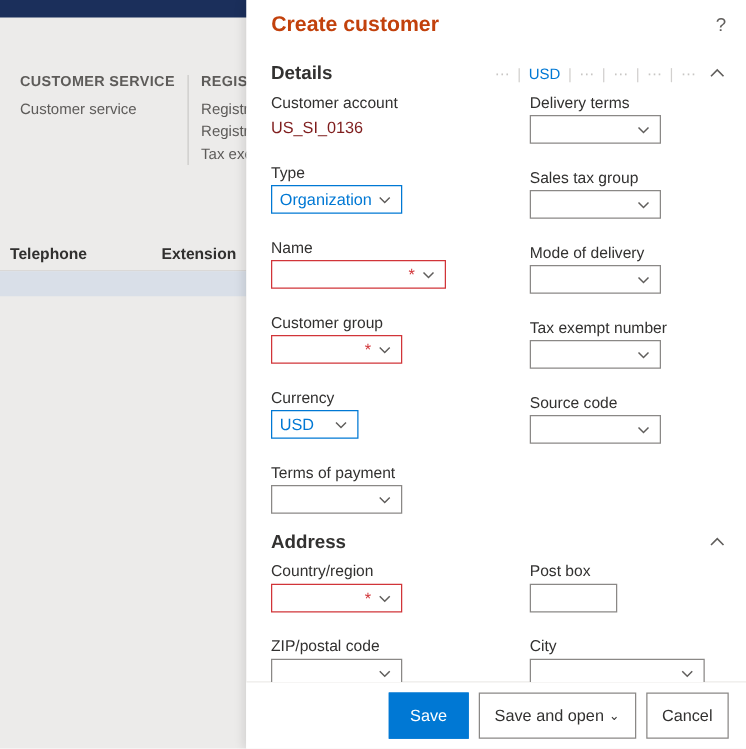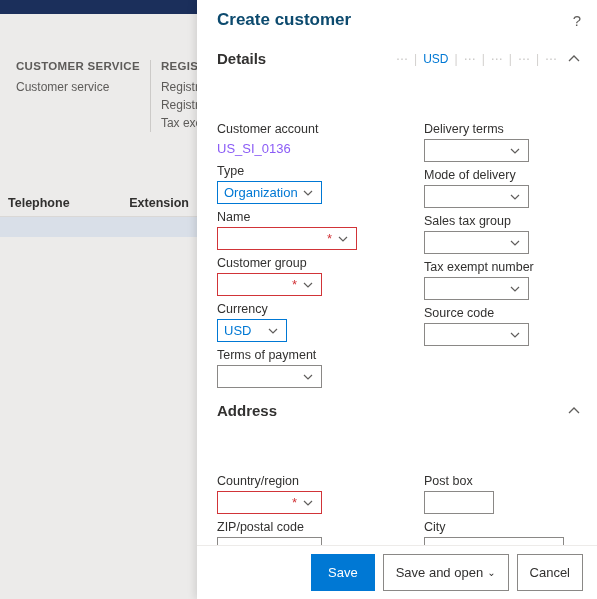--- a/index.html
+++ b/index.html
@@ -12,39 +12,39 @@
   .bg-col h4 { font-size: 11.5px; font-weight: 600; color: #605e5c; letter-spacing: .3px; margin-bottom: 6px; white-space: nowrap; }
   .bg-col a { display: block; font-size: 12px; color: #605e5c; text-decoration: none; line-height: 18px; white-space: nowrap; }
   .bg-grid { position: absolute; top: 190px; left: 0; width: 197px; }
   .bg-th { display: flex; border-bottom: 1px solid #e1dfdd; font-weight: bold; }
   .bg-th span { padding: 6px 8px; font-size: 12.5px; color: #323130; }
   .bg-selrow { height: 20px; background: #e0e6ef; }
   .overlay { position: absolute; inset: 0; }
 
   .panel { position: absolute; top: 0; bottom: 0; left: 197px; right: 0; background: #fff; display: flex; flex-direction: column; box-shadow: -2px 0 8px rgba(0,0,0,.12); }
   .panel-header { display: flex; justify-content: space-between; align-items: center; padding: 10px 16px 6px 20px; }
-  .panel-header h1 { font-size: 17px; font-weight: 600; color: #0c4a6e; }
+  .panel-header h1 { font-size: 17px; font-weight: 600; color: #c2410c; }
   .help { color: #605e5c; font-size: 15px; cursor: pointer; }
   .panel-body { flex: 1; overflow-y: auto; padding: 0 4px 0 20px; }
   .panel-body::-webkit-scrollbar { width: 14px; }
   .panel-body::-webkit-scrollbar-track { background: #f3f2f1; }
   .panel-body::-webkit-scrollbar-thumb { background: #c8c6c4; }
   .section-hdr { display: flex; align-items: center; padding: 14px 12px 8px 0; }
   .section-hdr h2 { font-size: 15px; font-weight: 600; color: #323130; flex: 0 0 auto; }
   .section-hdr .spacer { flex: 1; }
   .sec-summary { display: flex; align-items: center; gap: 6px; font-size: 12px; color: #c8c6c4; }
   .sec-summary .sep { color: #d2d0ce; }
   .sec-summary .active { color: #0078d4; }
   .chev { width: 14px; height: 14px; display: inline-flex; align-items: center; justify-content: center; color: #605e5c; margin-left: 10px; cursor: pointer; }
   .chev svg { width: 12px; height: 12px; }
   .form-grid { display: flex; gap: 50px; padding-right: 12px; }
-  .col { flex: 1; min-width: 0; display: flex; flex-direction: column; gap: 6px; margin-top: 47px; }
+  .col { flex: 1; min-width: 0; display: flex; flex-direction: column; gap: 20px; }
   .field label { display: block; font-size: 12.5px; color: #323130; margin-bottom: 3px; }
   .required label::after { content: ""; }
-  .value-link { color: #8b5cf6; font-size: 13px; padding: 2px 0; display: inline-block; }
+  .value-link { color: #7f1d1d; font-size: 13px; padding: 2px 0; display: inline-block; }
   .ctl { position: relative; height: 23px; border: 1px solid #8a8886; background: #fff; display: flex; align-items: center; padding: 0 6px; width: 105px; }
   .ctl.wide { width: 140px; }
   .ctl .txt { flex: 1; overflow: hidden; white-space: nowrap; font-size: 13px; color: #323130; }
   .ctl .dd { width: 14px; display: flex; align-items: center; justify-content: center; color: #605e5c; }
   .ctl .dd svg { width: 10px; height: 10px; }
   .ctl.blue { border-color: #0078d4; }
   .ctl.blue .txt { color: #0078d4; }
   .ctl.error { border-color: #d13438; }
   .req-mark { color: #d13438; font-size: 13px; margin-right: 4px; }
   textarea.ctl { height: 60px; resize: none; font-family: inherit; font-size: 13px; padding: 4px 6px; }
@@ -182,32 +182,32 @@
           <div class="ctl">
             <span class="txt"></span>
             <span class="dd">
                 <svg viewBox="0 0 10 10">
                   <path d="M1 3 L5 7 L9 3" fill="none" stroke="currentColor" stroke-width="1.2"></path>
                 </svg>
               </span>
           </div>
         </div>
         <div class="field">
+          <label>Sales tax group</label>
+          <div class="ctl">
+            <span class="txt"></span>
+            <span class="dd">
+                <svg viewBox="0 0 10 10">
+                  <path d="M1 3 L5 7 L9 3" fill="none" stroke="currentColor" stroke-width="1.2"></path>
+                </svg>
+              </span>
+          </div>
+        </div>
+        <div class="field">
           <label>Mode of delivery</label>
-          <div class="ctl">
-            <span class="txt"></span>
-            <span class="dd">
-                <svg viewBox="0 0 10 10">
-                  <path d="M1 3 L5 7 L9 3" fill="none" stroke="currentColor" stroke-width="1.2"></path>
-                </svg>
-              </span>
-          </div>
-        </div>
-        <div class="field">
-          <label>Sales tax group</label>
           <div class="ctl">
             <span class="txt"></span>
             <span class="dd">
                 <svg viewBox="0 0 10 10">
                   <path d="M1 3 L5 7 L9 3" fill="none" stroke="currentColor" stroke-width="1.2"></path>
                 </svg>
               </span>
           </div>
         </div>
         <div class="field">

